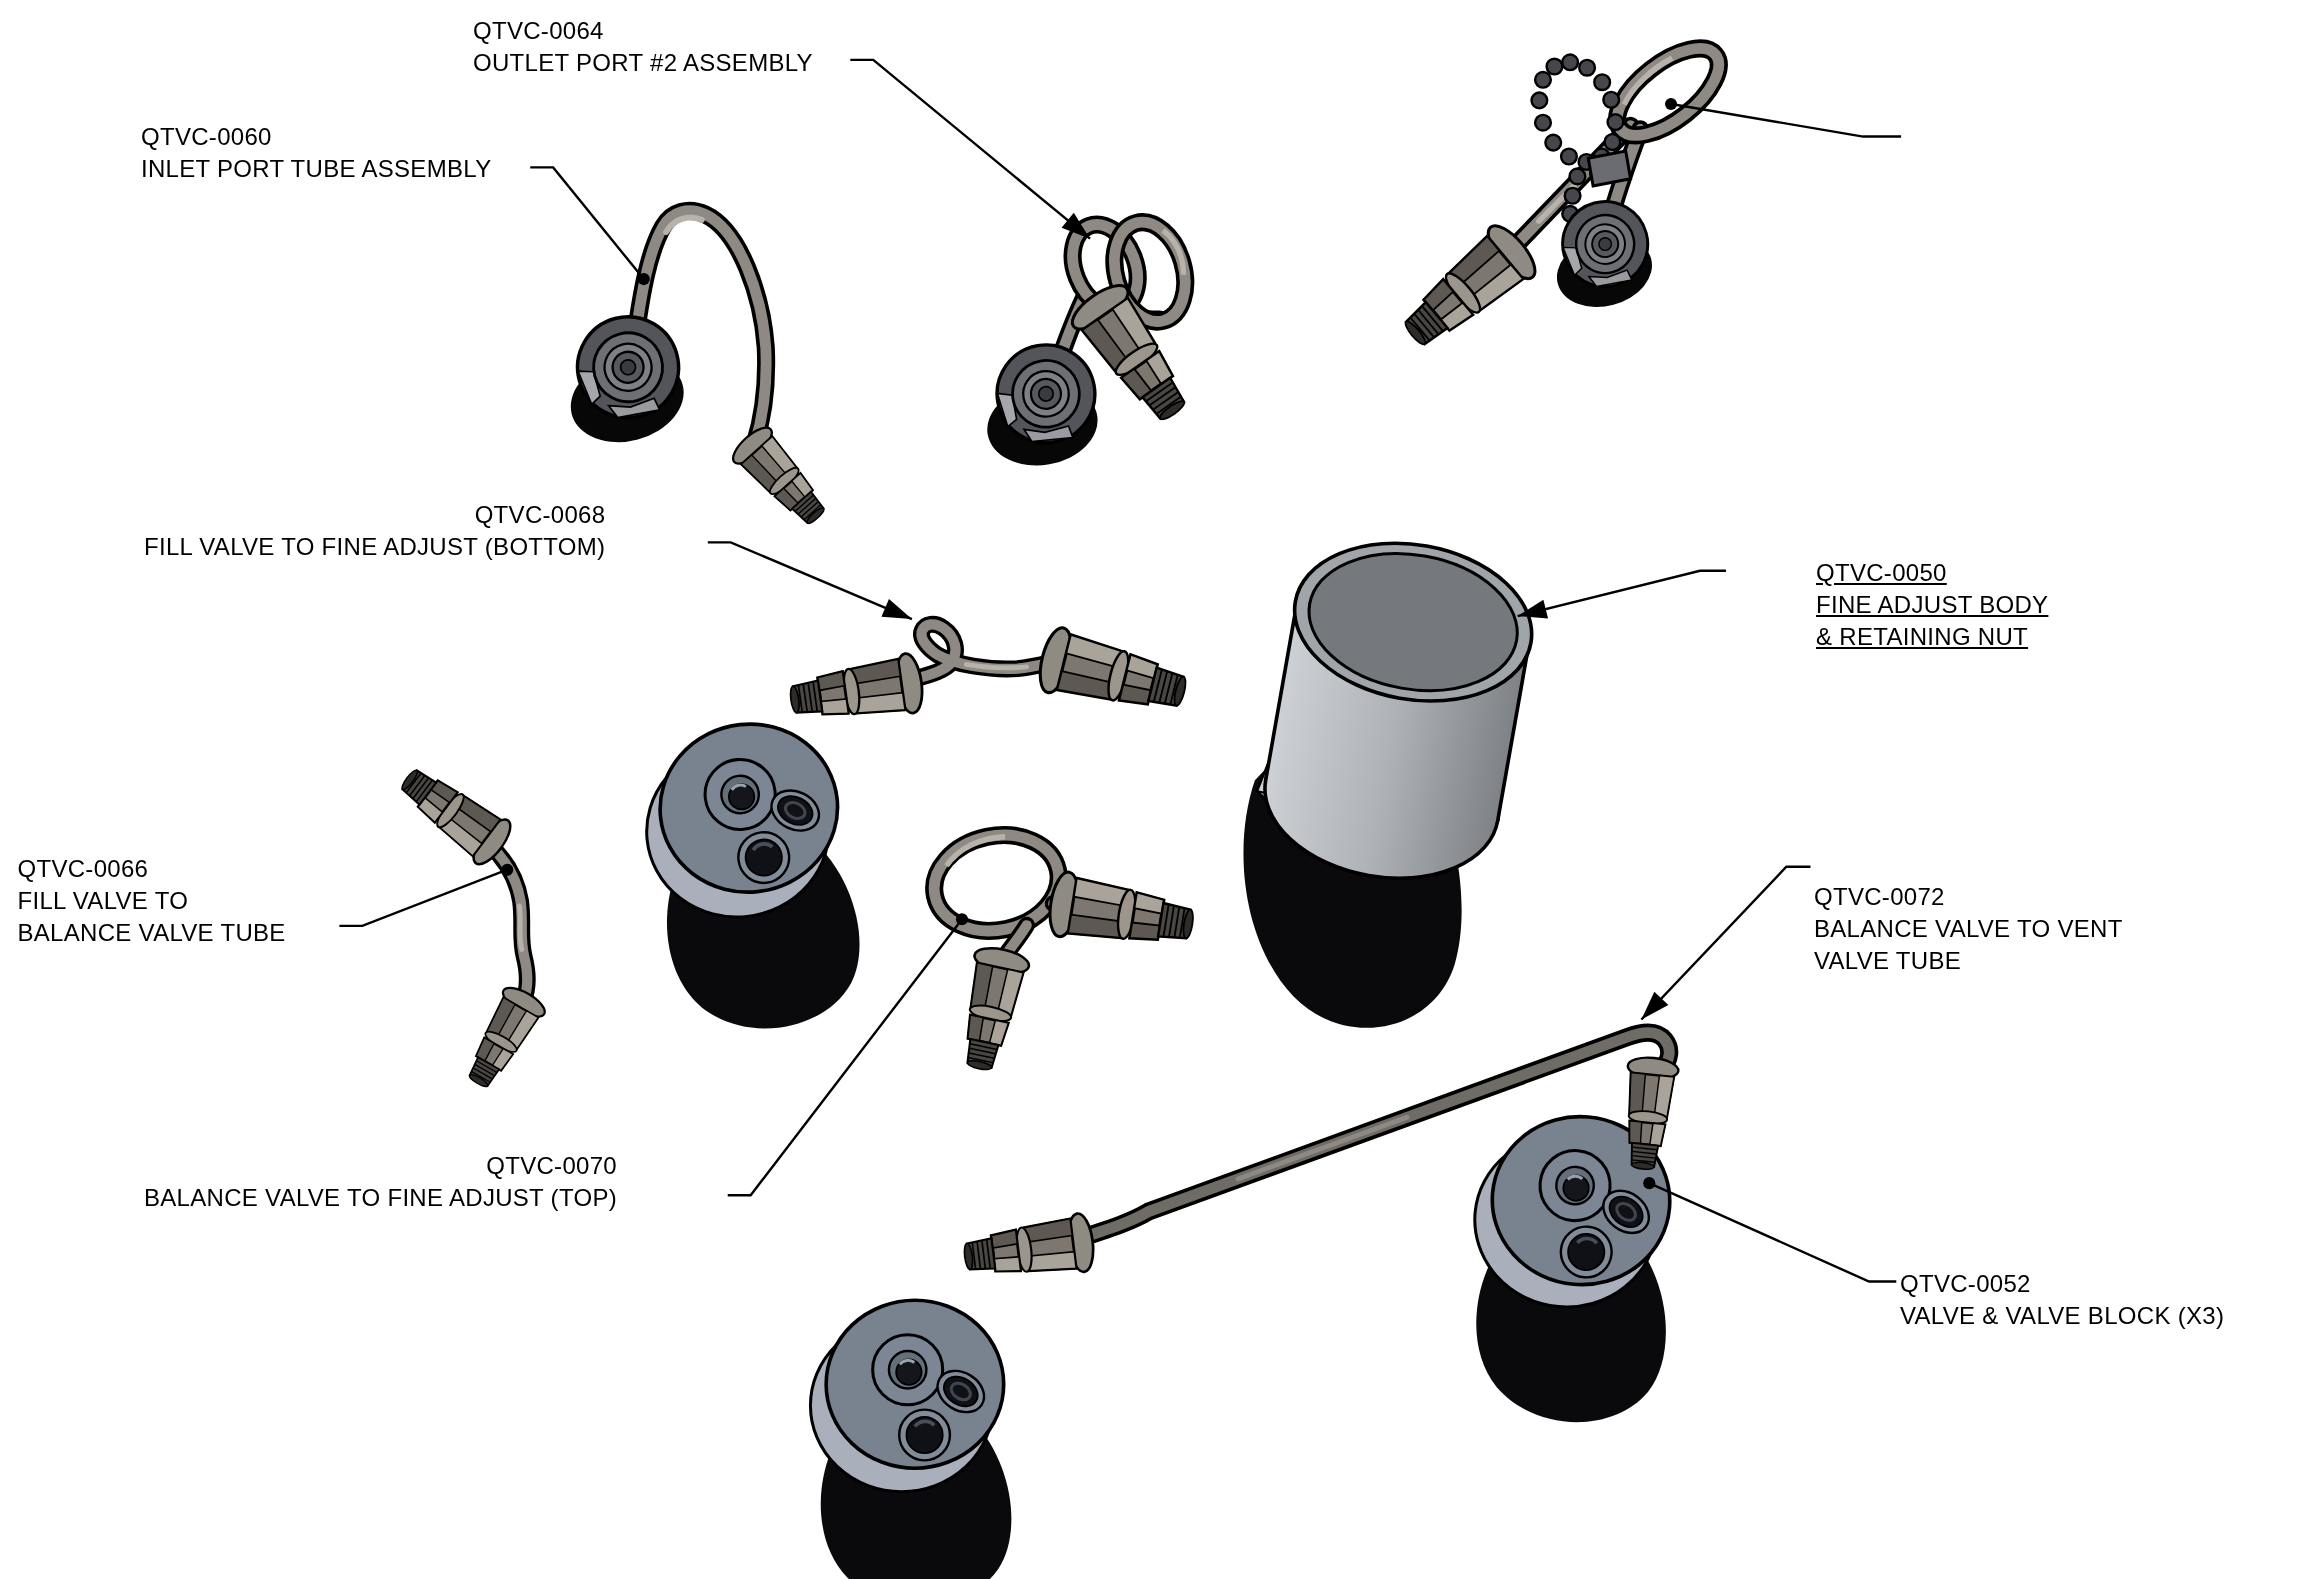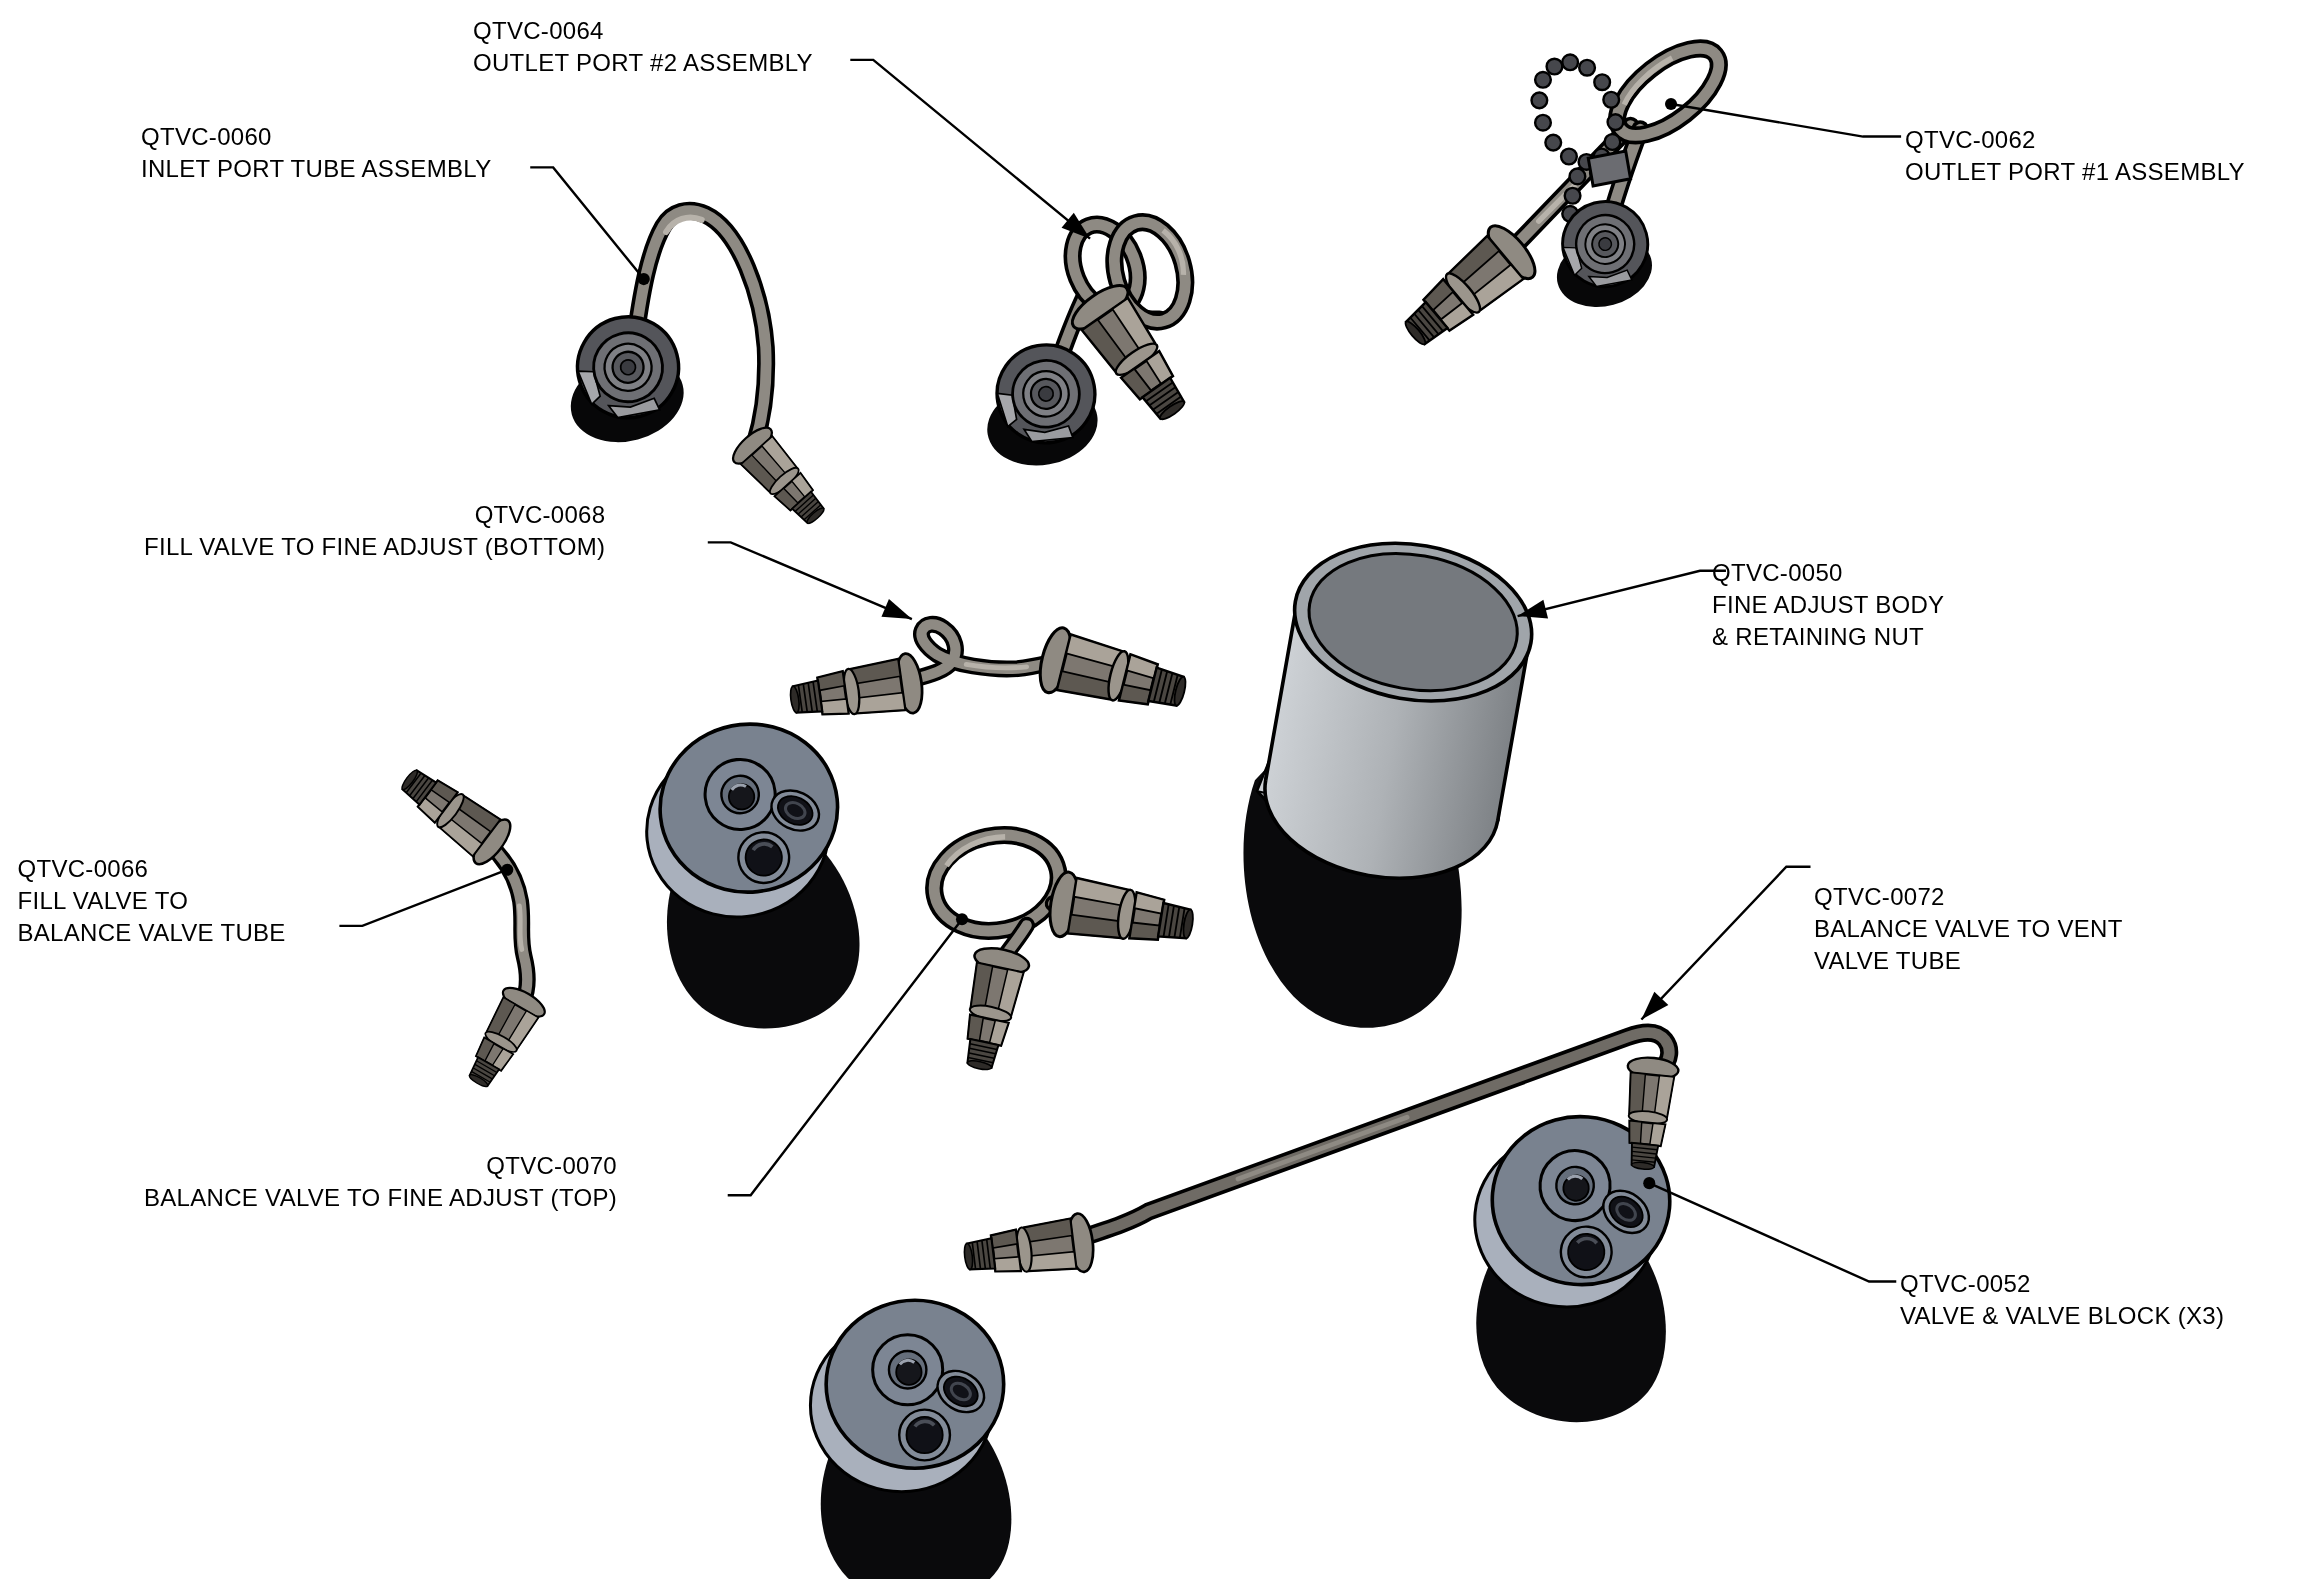--- a/index.html
+++ b/index.html
@@ -213,29 +213,25 @@
 
 <div id="labels-layer">
       <div class="part-label" style="left: 141px; top: 121px;">
         <div>QTVC-0060</div>
         <div>INLET PORT TUBE ASSEMBLY</div>
       </div>
       <div class="part-label" style="left: 473px; top: 15px;">
         <div>QTVC-0064</div>
         <div>OUTLET PORT #2 ASSEMBLY</div>
       </div>
-      <div class="part-label" style="left: 1905px; top: 124px;">
-        <div>QTVC-0062</div>
-        <div>OUTLET PORT #1 ASSEMBLY</div>
-      </div>
       <div class="part-label" style="left: 144px; top: 499px; text-align: right;">
         <div>QTVC-0068</div>
         <div>FILL VALVE TO FINE ADJUST (BOTTOM)</div>
       </div>
-      <div class="part-label" style="left: 1712px; top: 557px;">
+      <div class="part-label" style="left: 1816px; top: 557px; text-decoration: underline;">
         <div>QTVC-0050</div>
         <div>FINE ADJUST BODY</div>
         <div>&amp; RETAINING NUT</div>
       </div>
       <div class="part-label" style="left: 17.5px; top: 853px;">
         <div>QTVC-0066</div>
         <div>FILL VALVE TO</div>
         <div>BALANCE VALVE TUBE</div>
       </div>
       <div class="part-label" style="left: 1814px; top: 853px; margin-top: 28px;">

